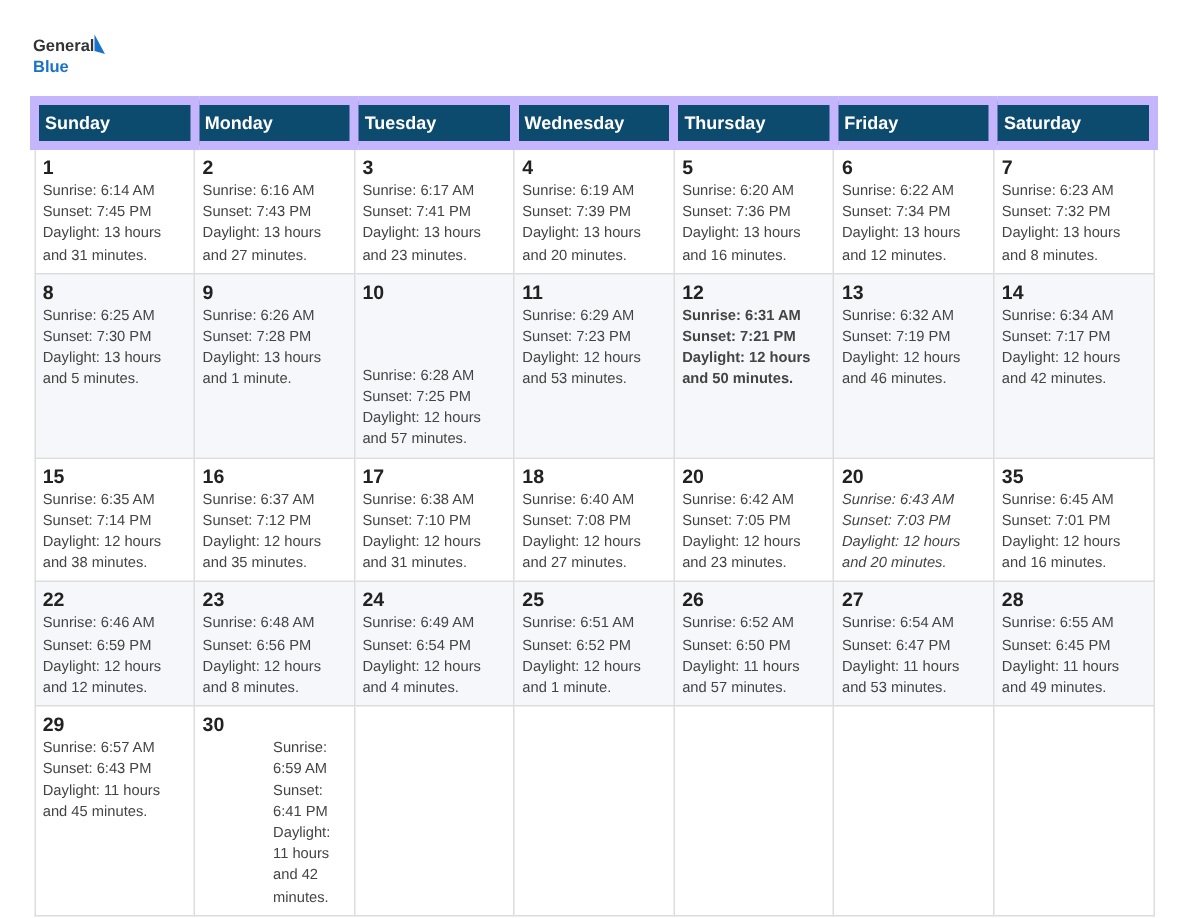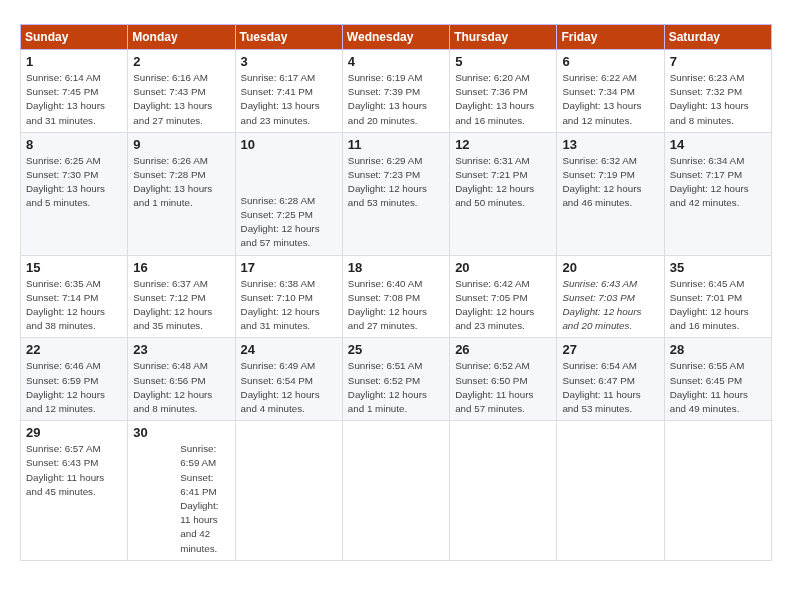--- a/index.html
+++ b/index.html
@@ -39,27 +39,27 @@
       color: #444;
       margin-top: 2px;
     }
     .calendar {
       width: 100%;
       border-collapse: collapse;
       margin-top: 6px;
       font-size: 10.5px;
     }
     .calendar th {
-      background: #c2410c;
+      background: #0c4a6e;
       color: #fff;
       padding: 5px 4px;
       text-align: left;
       font-size: 12px;
       font-weight: bold;
-      border: 1px solid #c4b5fd;
+      border: 6px solid #c4b5fd;
     }
     .calendar td {
       vertical-align: top;
       padding: 4px 5px;
       border: 1px solid #ddd;
       width: calc(100% / 7);
       height: 78px;
       color: #333;
       background: #fff;
     }
@@ -79,20 +79,34 @@
       line-height: 1.45;
     }
     .empty {
       background: #fff !important;
     }
   </style>
 </head>
 <body>
 
 <div class="page">
+  <div class="header-row">
+    <div class="logo">
+  <svg width="50" height="40" viewBox="0 0 50 40">
+    <rect x="0" y="0" width="50" height="40" fill="white"></rect>
+    <text x="2" y="16" font-size="11" font-weight="bold" fill="#333" font-family="Arial">General</text>
+    <text x="2" y="30" font-size="11" font-weight="bold" fill="#1a73c8" font-family="Arial">Blue</text>
+    <polygon points="43,5 50,18 43,16" fill="#1a73c8"></polygon>
+  </svg>
+</div>
+    <div class="title-block">
+      <div class="month-title"></div>
+      <div class="location-title"></div>
+    </div>
+  </div>
 
   <table class="calendar">
     <thead>
       <tr>
       <th>Sunday</th>
           <th>Monday</th>
           <th>Tuesday</th>
           <th>Wednesday</th>
           <th>Thursday</th>
           <th>Friday</th>
@@ -175,21 +189,21 @@
           </td>
           <td>
             <span class="day-num">11</span>
             <div class="day-info" style="white-space: pre-line;">Sunrise: 6:29 AM
 Sunset: 7:23 PM
 Daylight: 12 hours
 and 53 minutes.</div>
           </td>
           <td>
             <span class="day-num">12</span>
-            <div class="day-info" style="white-space: pre-line;">Sunrise: 6:31 AM
+            <div class="day-info" style="white-space: pre-line; font-weight: bold;">Sunrise: 6:31 AM
 Sunset: 7:21 PM
 Daylight: 12 hours
 and 50 minutes.</div>
           </td>
           <td>
             <span class="day-num">13</span>
             <div class="day-info" style="white-space: pre-line;">Sunrise: 6:32 AM
 Sunset: 7:19 PM
 Daylight: 12 hours
 and 46 minutes.</div>

